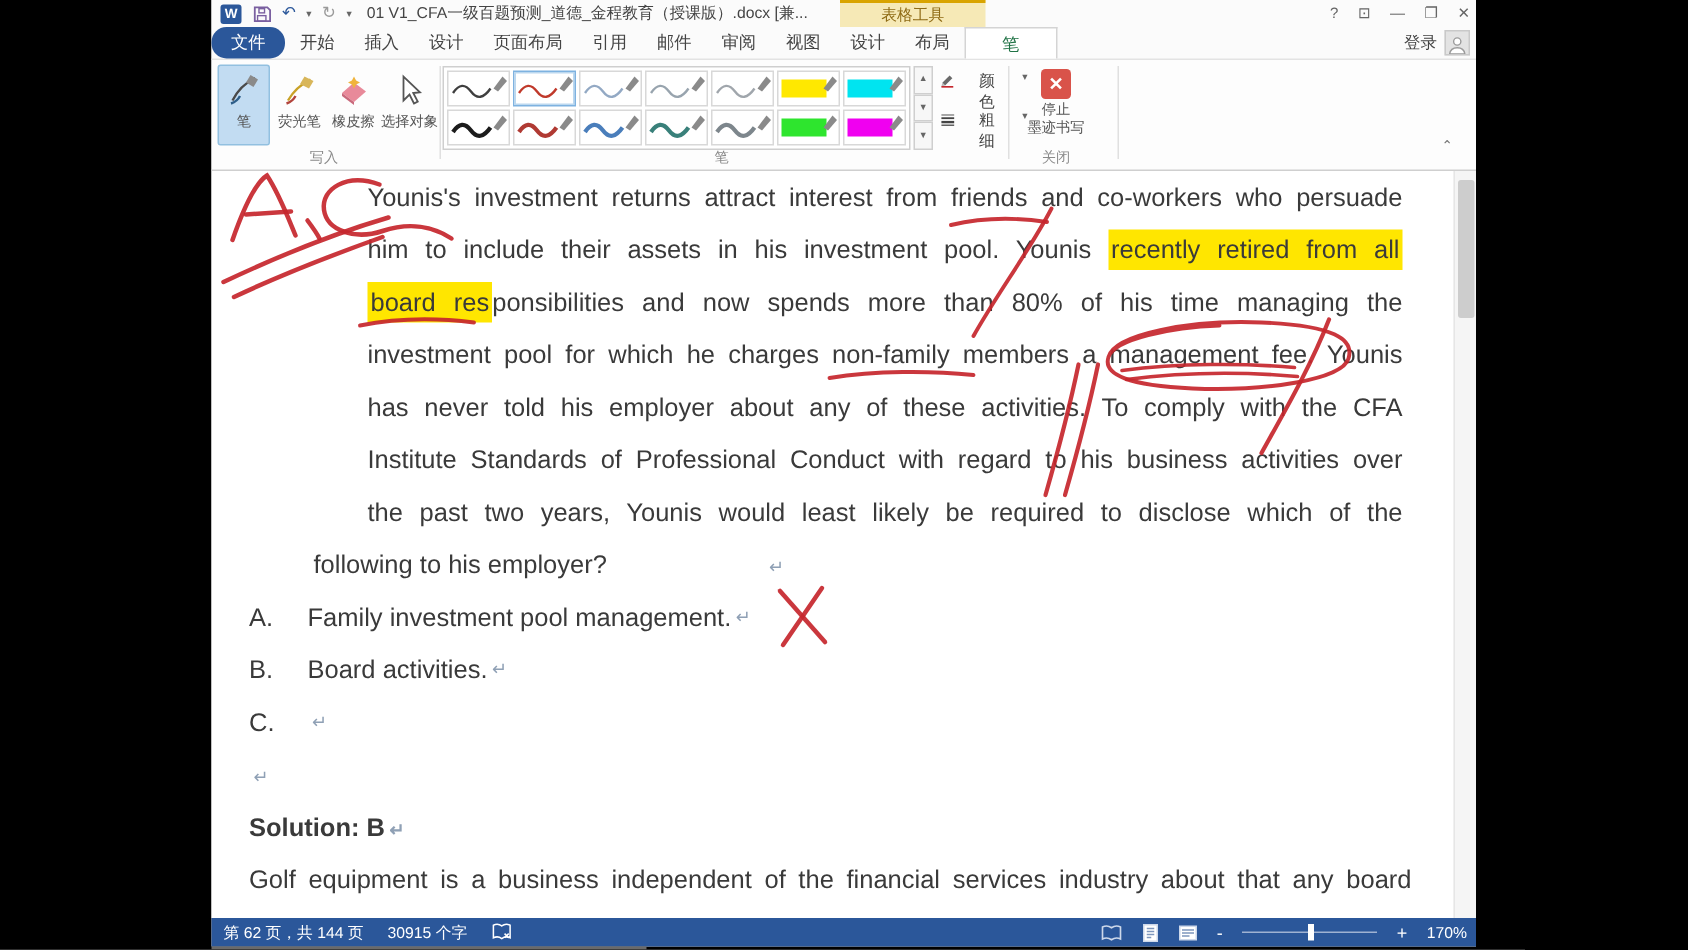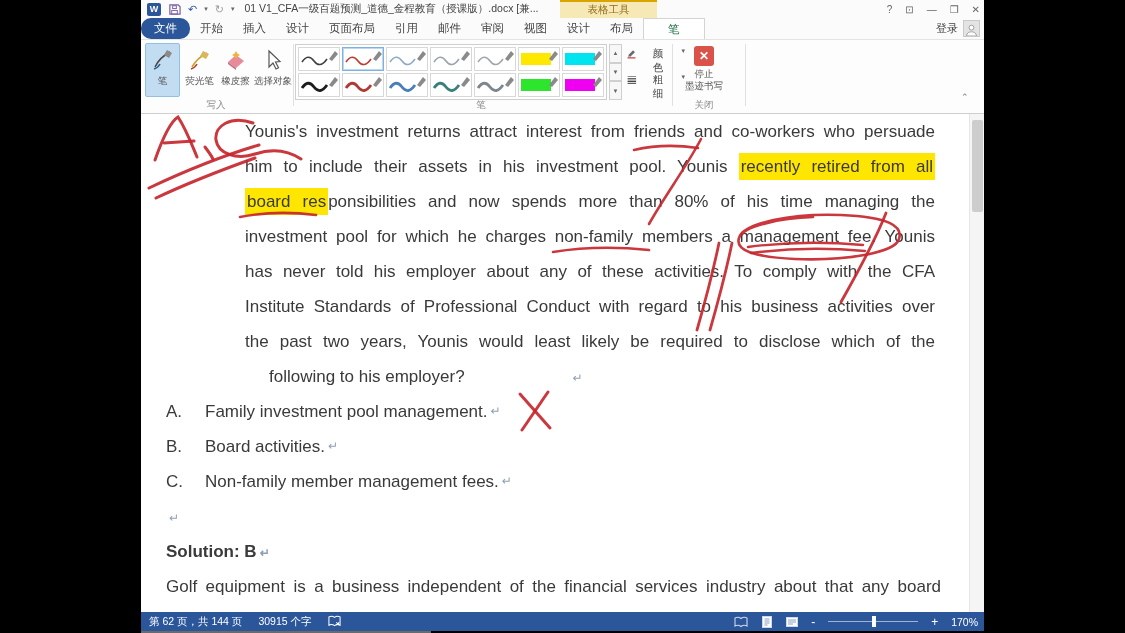--- a/index.html
+++ b/index.html
@@ -47,21 +47,21 @@
   .stop-btn { position:absolute; left:539px; top:3px; width:48px; height:54px; display:flex; flex-direction:column; align-items:center; padding-top:3px; }
   .stop-ico { width:20px; height:20px; background:#d9534a; border-radius:3px; color:#fff; font-size:12px; font-weight:bold; display:flex; align-items:center; justify-content:center; }
   .stop-btn .lbl { font-size:9.5px; color:#555; line-height:1.25; text-align:center; margin-top:2px; }
   .ribbon-collapse { position:absolute; left:820px; top:52px; font-size:9px; color:#777; }
 
   
   .docarea { position:absolute; left:0; top:114px; width:843px; height:498px; background:#fff; overflow:hidden; }
   .doc-lines { position:absolute; left:0; top:0; width:828px; padding-left:25px; color:#3a3a3a; font-size:17px; }
   .line { height:35px; line-height:35px; white-space:nowrap; }
   .para  { margin-left:79px; width:690px; text-align:justify; text-align-last:justify; white-space:normal; }
-  .para-end { margin-left:103px; width:690px; white-space:nowrap; }
+  .para-end { margin-left:43px; width:690px; white-space:nowrap; }
   .last { width:775px; text-align:justify; text-align-last:justify; white-space:normal; }
   .option { display:flex; }
   .opt-letter { width:39px; }
   .solution { font-weight:bold; }
   .hl { background:#ffe600; padding:4px 2px; }
   .pilcrow { color:#8fa0b5; font-size:12px; margin-left:3px; }
   .pilcrow.gap { margin-left:108px; }
   .ink { position:absolute; left:0; top:0; pointer-events:none; }
   .scrollbar { position:absolute; right:0; top:0; width:15px; height:498px; background:#f5f5f5; border-left:1px solid #e6e6e6; }
   .scroll-thumb { position:absolute; left:2px; top:6px; width:11px; height:92px; background:#cdcdcd; border-radius:2px; }
@@ -309,21 +309,20 @@
             <span>Family investment pool management.</span>
             <span class="pilcrow">↵</span>
           </div>
           <div class="line option">
             <span class="opt-letter">B.</span>
             <span>Board activities.</span>
             <span class="pilcrow">↵</span>
           </div>
           <div class="line option">
             <span class="opt-letter">C.</span>
-            <span>Non-family member management fees.</span>
             <span class="pilcrow">↵</span>
           </div>
           <div class="line pilcrow-only"><span class="pilcrow">↵</span></div>
           <div class="line solution"><span>Solution: B</span><span class="pilcrow">↵</span></div>
           <div class="line last"><span>Golf equipment is a business independent of the financial services industry about that any board</span></div>
         </div>
       <svg class="ink" id="ink-host" width="843" height="498" viewBox="0 0 843 498">
           <path d="M 14 46 C 21 26 29 8 37 3 C 45 15 51 31 56 43" fill="none" stroke="#c5262c" stroke-width="3" stroke-linecap="round" opacity="0.92"></path>
           <path d="M 23 29 L 53 27" fill="none" stroke="#c5262c" stroke-width="3" stroke-linecap="round" opacity="0.92"></path>
           <path d="M 64 33 C 67 37 70 41 72 45" fill="none" stroke="#c5262c" stroke-width="3" stroke-linecap="round" opacity="0.92"></path>

